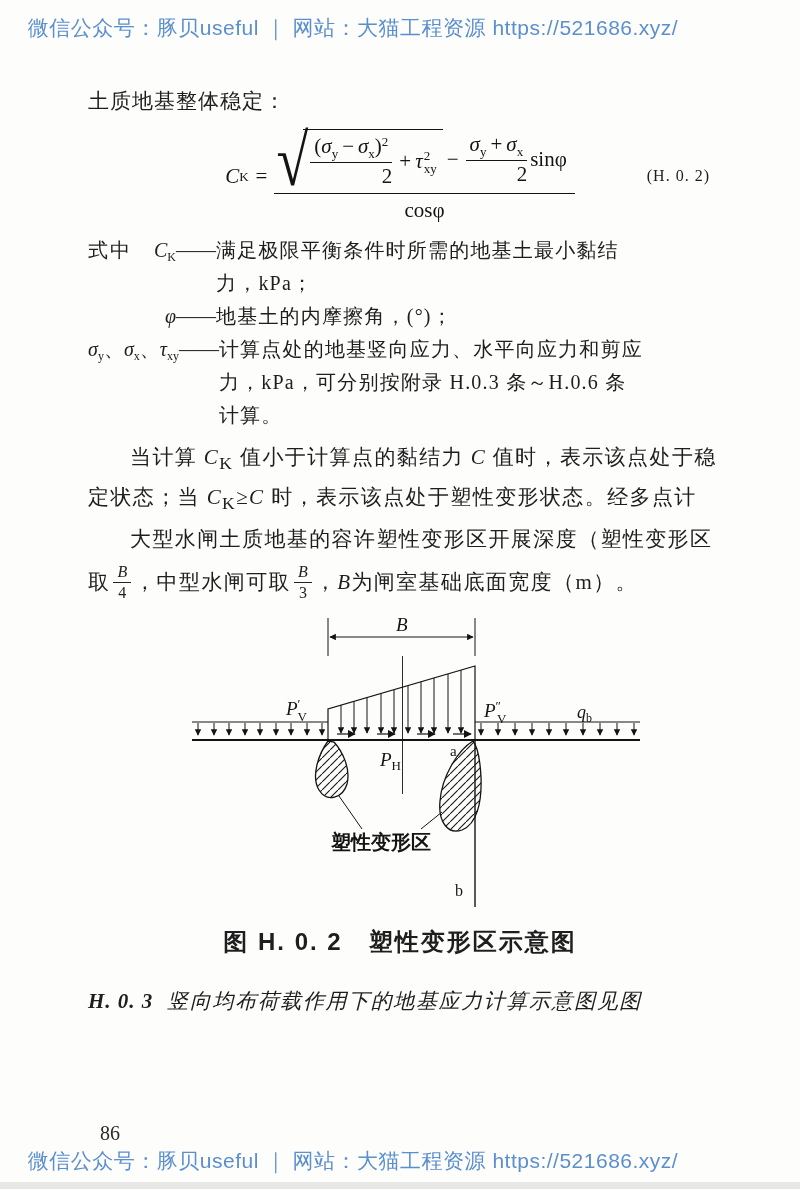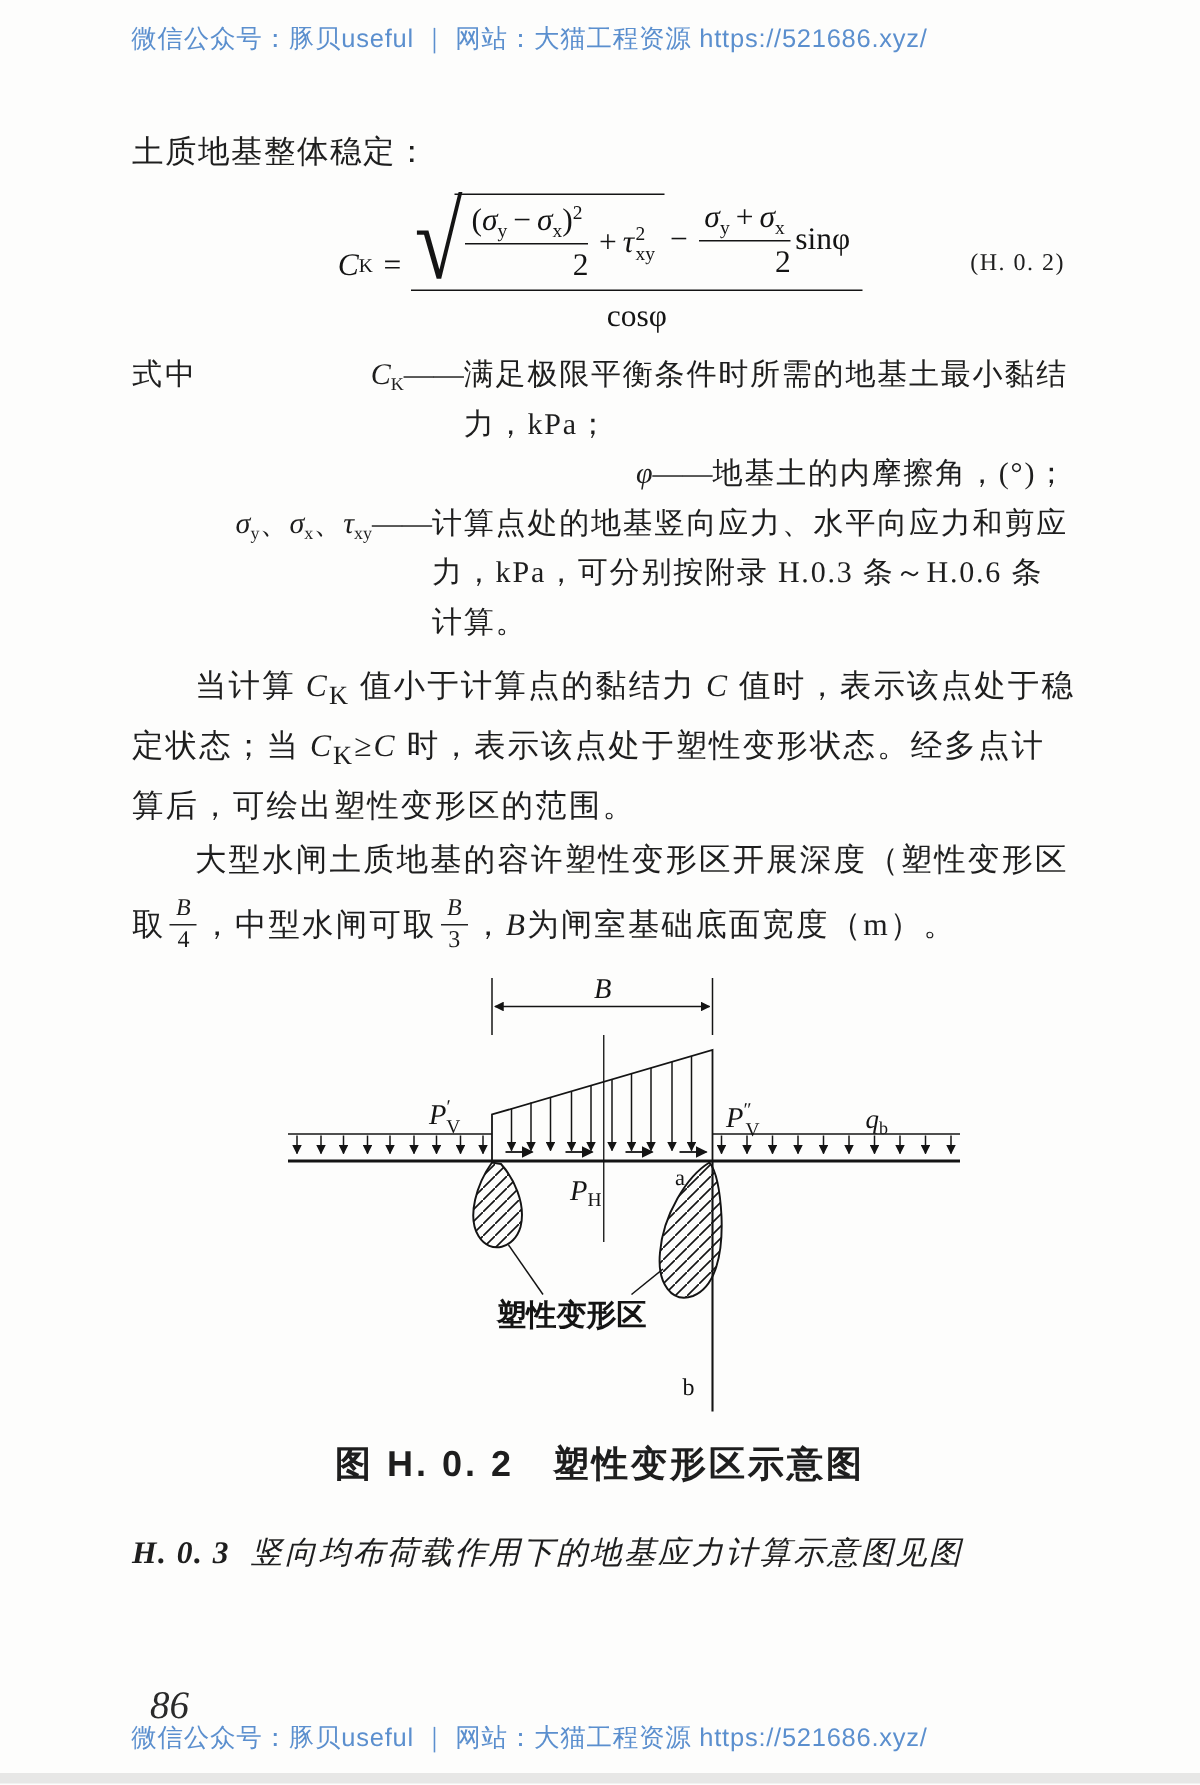--- a/index.html
+++ b/index.html
@@ -4,21 +4,21 @@
 <style>
   * { box-sizing: border-box; }
   html,body { margin:0; padding:0; }
   body {
     width:800px; height:1190px; position:relative; overflow:hidden;
     background:#fdfdfc; color:#1e1e1e;
     font-family:"Liberation Serif","DejaVu Serif",serif;
   }
   .watermark {
     position:absolute; left:0; width:706px; text-align:center;
-    font-size:17px; letter-spacing:0.5px; color:#5b8fce;
+    font-size:21px; letter-spacing:0.5px; color:#5b8fce;
     font-family:"Liberation Sans","DejaVu Sans",sans-serif;
   }
   .wm-top { top:14px; }
   .wm-bottom { top:1147px; }
   .content { position:absolute; left:88px; top:0; width:624px; }
   .intro { margin-top:86px; font-size:21px; line-height:30px; letter-spacing:1px; }
 
   
   .formula-wrap { position:relative; margin-top:12px; height:96px;
                   display:flex; align-items:center; justify-content:center; }
@@ -42,21 +42,21 @@
   .under { border-top:1.7px solid #141414; padding:4px 6px 0 4px;
            display:inline-flex; align-items:center; }
   .supsub { display:inline-flex; flex-direction:column; align-items:flex-start;
             font-size:13px; line-height:1.05; vertical-align:middle; margin-left:1px; }
   .eq-tag { position:absolute; right:2px; top:50%; transform:translateY(-50%);
             font-size:16px; letter-spacing:1px; }
 
   
   .where { position:relative; margin-top:10px; font-size:20px; }
   .where-label { position:absolute; left:0; top:0; line-height:33px; letter-spacing:2px; }
-  .where-item { display:flex;justify-content:flex-end; }
+  .where-item { display:flex; }
   .where-sym { flex:0 0 128px; text-align:right; line-height:33px; white-space:nowrap; }
   .where-text { line-height:33px; letter-spacing:1.2px; }
   .where-text div { white-space:nowrap; }
   .where sub { font-size:12px; vertical-align:-4px; line-height:1; }
 
   
   .para { font-size:21px; line-height:34px; letter-spacing:1.4px; }
   .para div { white-space:nowrap; }
   .p1 { margin-top:8px; }
   .p2 { margin-top:2px; }
@@ -74,21 +74,21 @@
                  font-family:"Liberation Sans","DejaVu Sans",sans-serif; letter-spacing:2px; }
   .fig-legend { text-align:center; margin-top:8px; font-size:18px; letter-spacing:0.5px; }
   .fig-legend sub { font-size:11px; vertical-align:-3px; }
   .fig-legend sup { font-size:11px; vertical-align:6px; }
 
   
   .h03 { margin-top:26px; font-size:21px; line-height:35px; letter-spacing:1.6px;font-style:italic; }
   .h03 div { white-space:nowrap; }
   .h03 .num { font-weight:bold; letter-spacing:1px; margin-right:14px; }
 
-  .page-number { position:absolute; left:100px; top:1122px; font-size:26px; color:#2a2a2a;font-style:italic; }
+  .page-number { position:absolute; left:100px; top:1122px; font-size:20px; color:#2a2a2a; }
   .bottom-bar { position:absolute; left:0; bottom:1px; width:800px; height:7px; background:#e7e7e6; }
 
   svg text { font-family:"Liberation Serif","DejaVu Serif",serif; fill:#141414; }
   svg .cjk { font-family:"Liberation Sans","DejaVu Sans",sans-serif; font-weight:bold; }
 </style>
 </head>
 <body>
 
 <div class="watermark wm-top">微信公众号：豚贝useful ｜ 网站：大猫工程资源 https://521686.xyz/</div>
 
@@ -152,21 +152,20 @@
         <div>计算点处的地基竖向应力、水平向应力和剪应</div>
         <div>力，kPa，可分别按附录 H.0.3 条～H.0.6 条</div>
         <div>计算。</div>
       </div>
     </div>
   </div>
 
   <div class="para p1">
     <div class="ind"><span>当计算 </span><span class="it">C</span><sub>K</sub><span> 值小于计算点的黏结力 </span><span class="it">C</span><span> 值时，表示该点处于稳</span></div>
     <div><span>定状态；当 </span><span class="it">C</span><sub>K</sub><span>≥</span><span class="it">C</span><span> 时，表示该点处于塑性变形状态。经多点计</span></div>
-    <div>算后，可绘出塑性变形区的范围。</div>
   </div>
 
   <div class="para p2">
     <div class="ind">大型水闸土质地基的容许塑性变形区开展深度（塑性变形区</div>
     <div class="fline">
       <span>取</span>
       <span class="sfrac">
           <span class="t it">B</span>
           <span class="b">4</span>
         </span>

